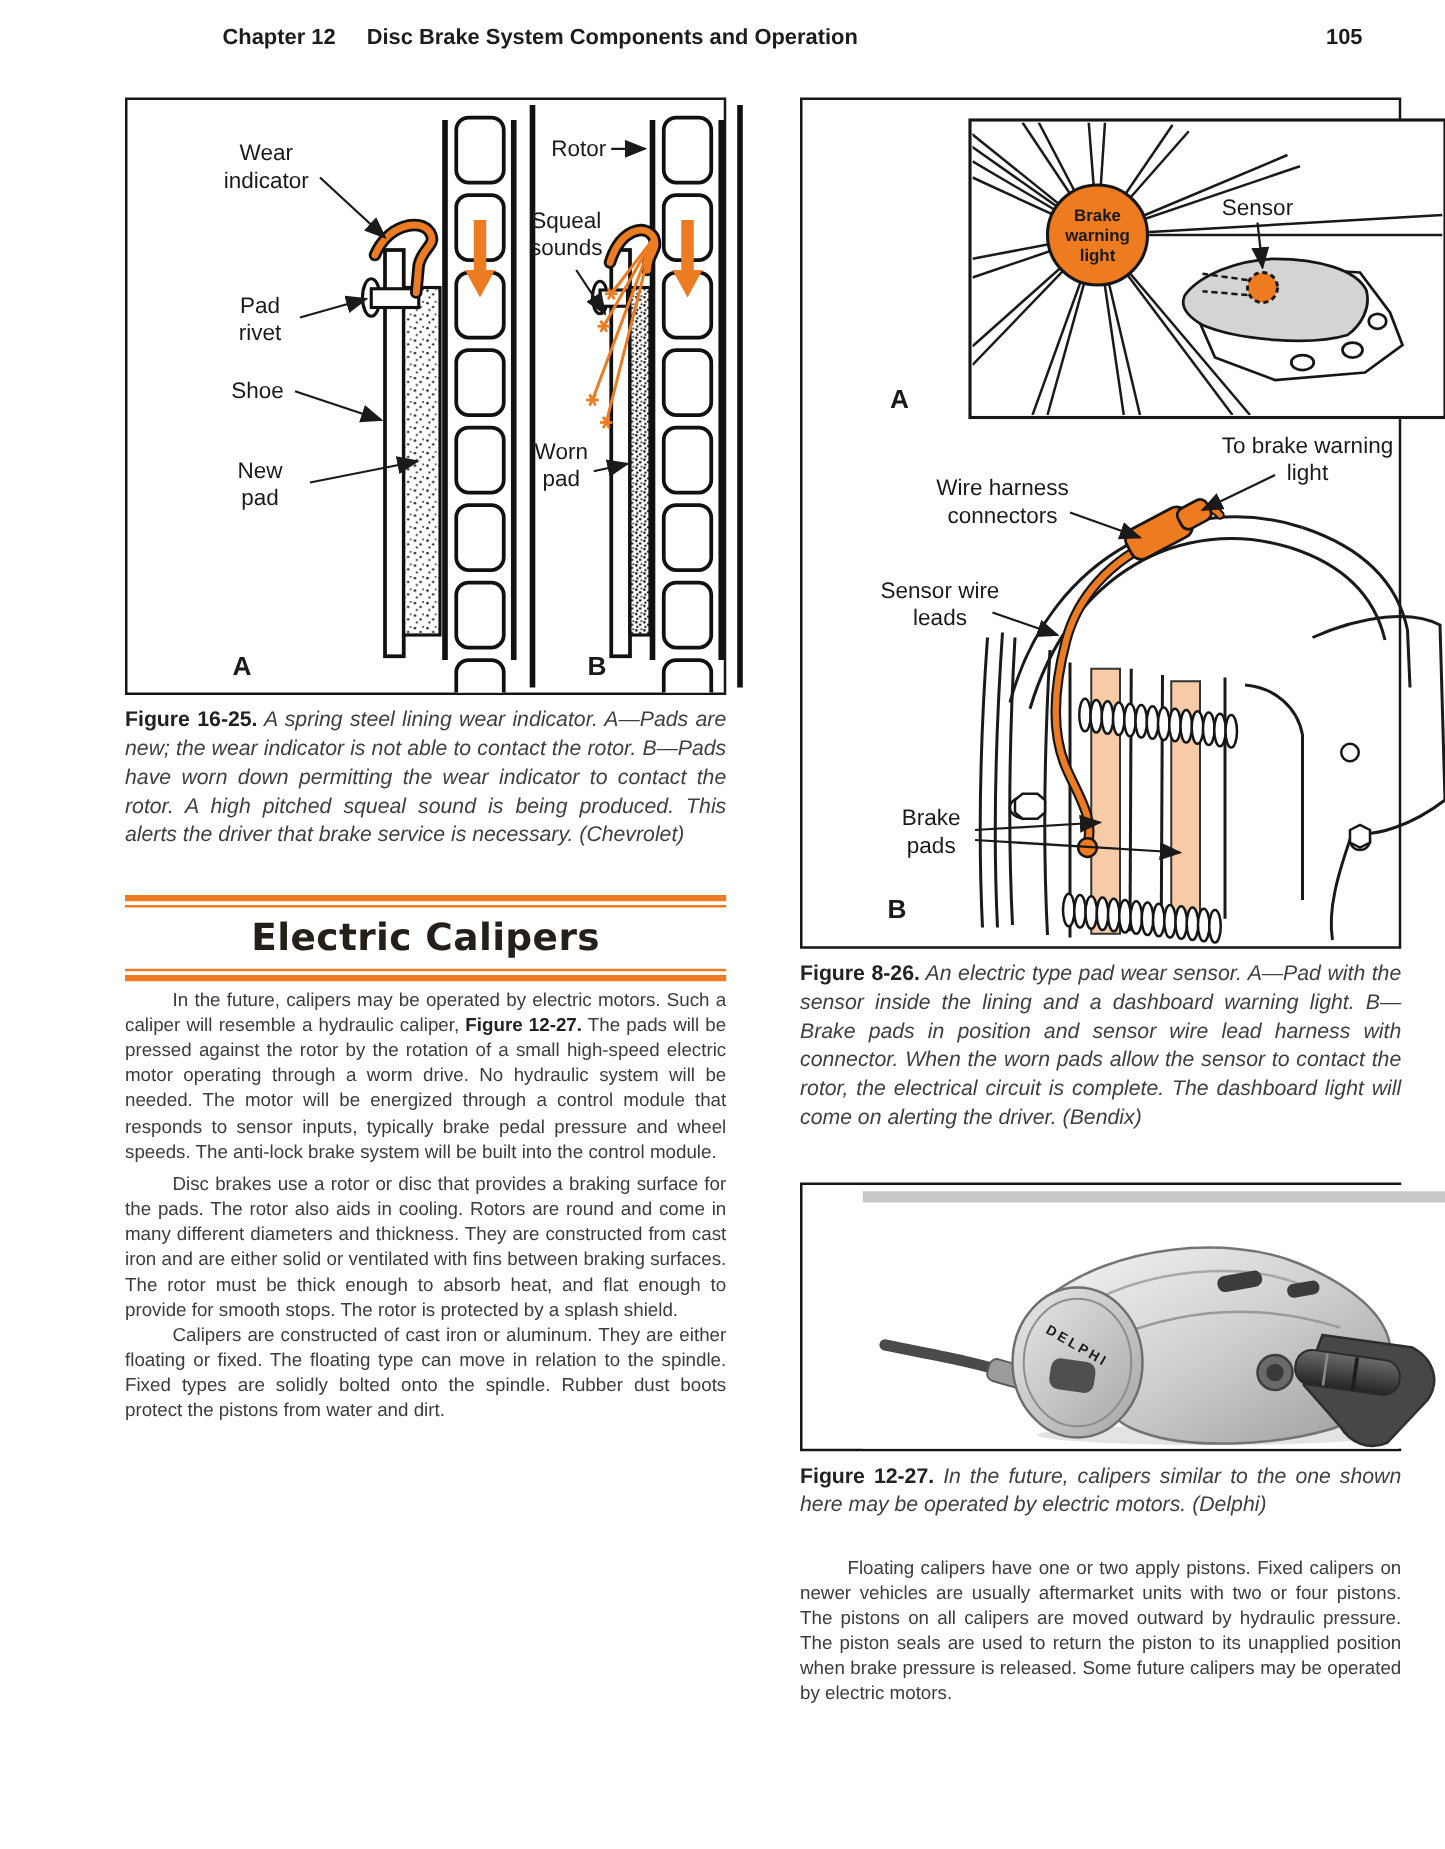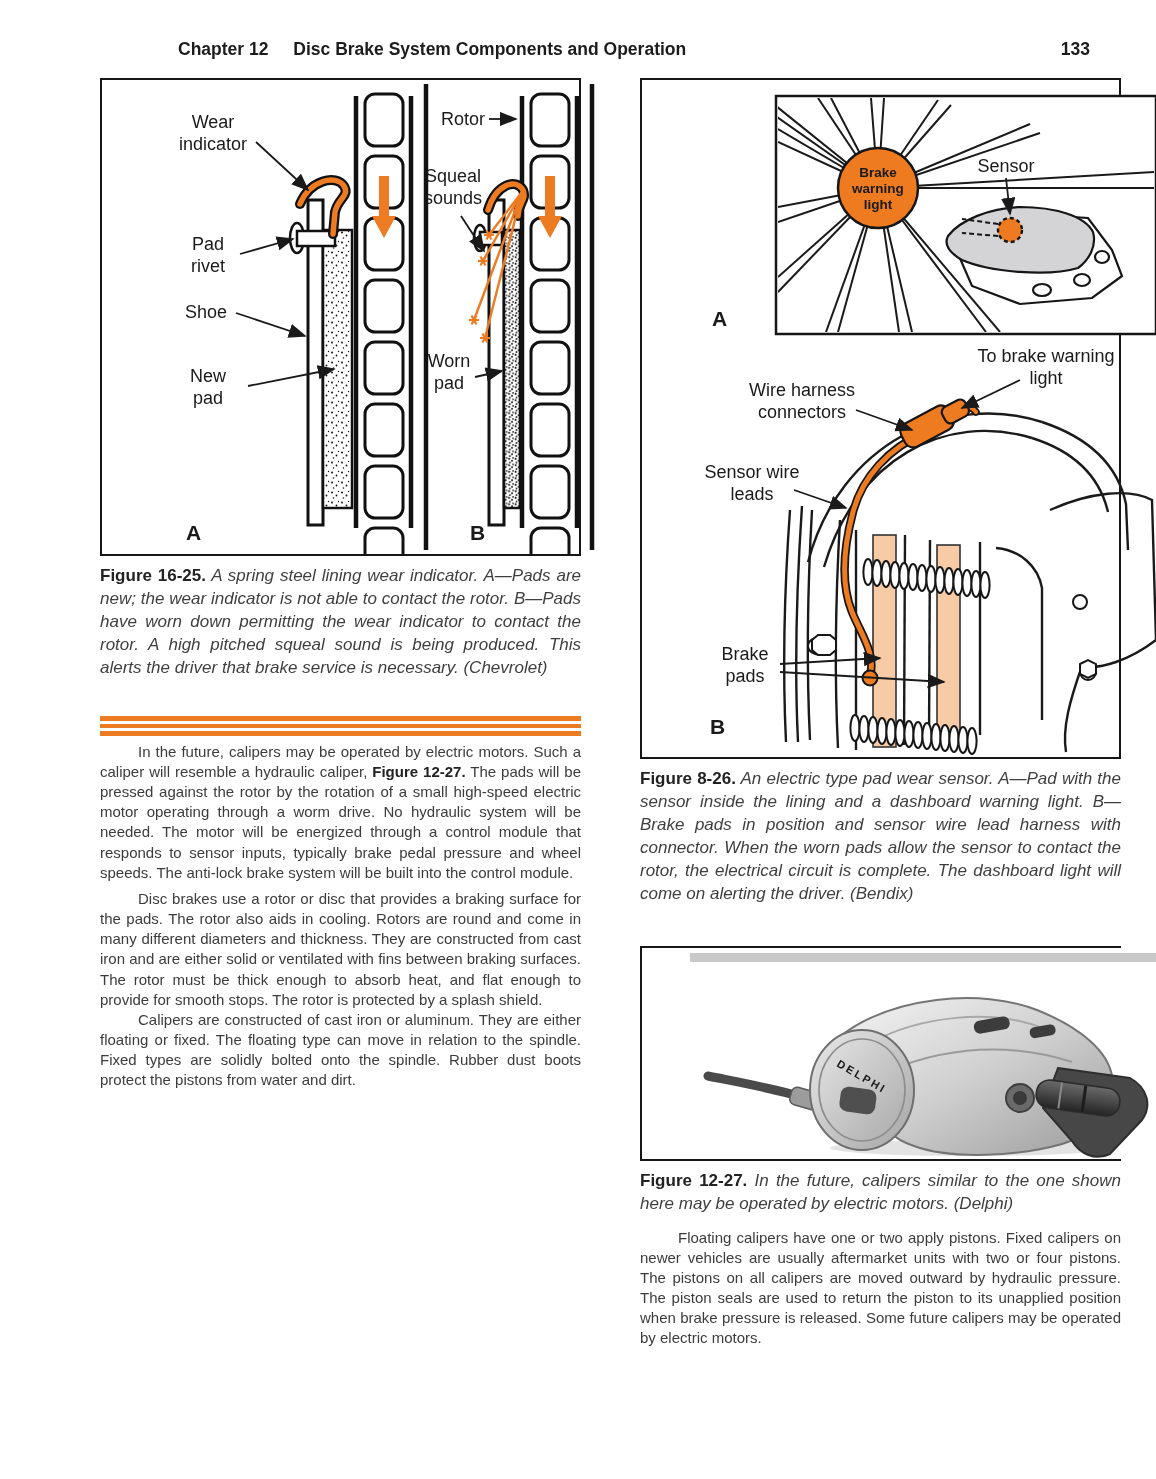--- a/index.html
+++ b/index.html
@@ -1,51 +1,51 @@
 <!DOCTYPE html>
 <html><head>
 <meta charset="utf-8">
 <style>
   html,body{margin:0;padding:0;background:#ffffff;}
   #page{position:relative;width:1156px;height:1479px;background:#ffffff;overflow:hidden;
         font-family:"Liberation Sans",sans-serif;color:#3c3c3c;}
-  .running-head{position:absolute;top:39px;left:178px;right:66px;display:flex;
+  .running-head{position:absolute;top:19px;left:178px;right:66px;display:flex;
         justify-content:space-between;font-weight:bold;font-size:17.5px;color:#1c1c1c;}
   .running-head .chap{margin-right:20px;}
   .col{position:absolute;top:78px;width:481px;}
   .col-left{left:100px;}
   .col-right{left:640px;}
   .figbox{border:2.5px solid #161616;background:#fff;box-sizing:border-box;padding-left:48px;}
   .caption{margin:9px 0 0 0;font-size:17px;line-height:1.35;text-align:justify;
         color:#3f3f3f;font-style:italic;}
   .caption .lead{font-style:normal;font-weight:bold;color:#222;}
   .heading-block{margin-top:36px;}
   .hr-thick{height:5px;background:#ed7b21;}
   .hr-thin{height:2px;background:#ed7b21;}
   .gap3{height:3px;}
   h2{margin:7px 0 7px 0;text-align:center;font-size:30px;font-weight:bold;color:#241f1a;
         font-family:"DejaVu Sans","Liberation Sans",sans-serif;letter-spacing:.3px;}
   .body-para{margin:0;font-size:15px;line-height:1.345;text-align:justify;color:#3c3c3c;
         text-indent:38px;}
-  .mt6{margin-top:6px;} .mt28{margin-top:12px;} .mt35{margin-top:35px;} .mt40{margin-top:40px;}
+  .mt6{margin-top:6px;} .mt28{margin-top:29px;} .mt35{margin-top:35px;} .mt40{margin-top:40px;}
   .ref{font-weight:bold;color:#222;font-style:normal;}
   svg{display:block;}
   svg text{font-family:"Liberation Sans",sans-serif;fill:#1a1a1a;}
 </style>
 </head>
 <body>
 
 <div id="page">
 
   <div class="running-head">
     <div>
       <span class="chap">Chapter 12</span>
       <span>Disc Brake System Components and Operation</span>
     </div>
-    <div>133</div>
+    <div>105</div>
   </div>
 
   <div class="col col-left">
 
     <div class="figbox">
       <svg width="476" height="474" viewBox="0 0 476 474">
         <defs>
           <marker id="ah1" markerWidth="11" markerHeight="9" refX="9" refY="4" orient="auto">
             <path d="M0,0 L10,4 L0,8 Z" fill="#1a1a1a"></path>
           </marker>
@@ -173,20 +173,21 @@
 
     <p class="caption">
       <span class="lead">Figure 16-25.</span>
       <span>A spring steel lining wear indicator. A—Pads are new; the wear indicator is not able to contact the rotor. B—Pads have worn down permitting the wear indicator to contact the rotor. A high pitched squeal sound is being produced. This alerts the driver that brake service is necessary. (Chevrolet)</span>
     </p>
 
     <div class="heading-block">
       <div class="hr-thick"></div>
       <div class="gap3"></div>
       <div class="hr-thin"></div>
+      <h2>Electric Calipers</h2>
       <div class="hr-thin"></div>
       <div class="gap3"></div>
       <div class="hr-thick"></div>
     </div>
 
     <p class="body-para mt6"><span>In the future, calipers may be operated by electric motors. Such a caliper will resemble a hydraulic caliper, </span><span class="ref">Figure 12-27.</span><span> The pads will be pressed against the rotor by the rotation of a small high-speed electric motor operating through a worm drive. No hydraulic system will be needed. The motor will be energized through a control module that responds to sensor inputs, typically brake pedal pressure and wheel speeds. The anti-lock brake system will be built into the control module.</span></p>
 
 
     <p class="body-para mt6">Disc brakes use a rotor or disc that provides a braking surface for the pads. The rotor also aids in cooling. Rotors are round and come in many different diameters and thickness. They are constructed from cast iron and are either solid or ventilated with fins between braking surfaces. The rotor must be thick enough to absorb heat, and flat enough to provide for smooth stops. The rotor is protected by a splash shield.</p>
     <p class="body-para">Calipers are constructed of cast iron or aluminum. They are either floating or fixed. The floating type can move in relation to the spindle. Fixed types are solidly bolted onto the spindle. Rubber dust boots protect the pistons from water and dirt.</p>

